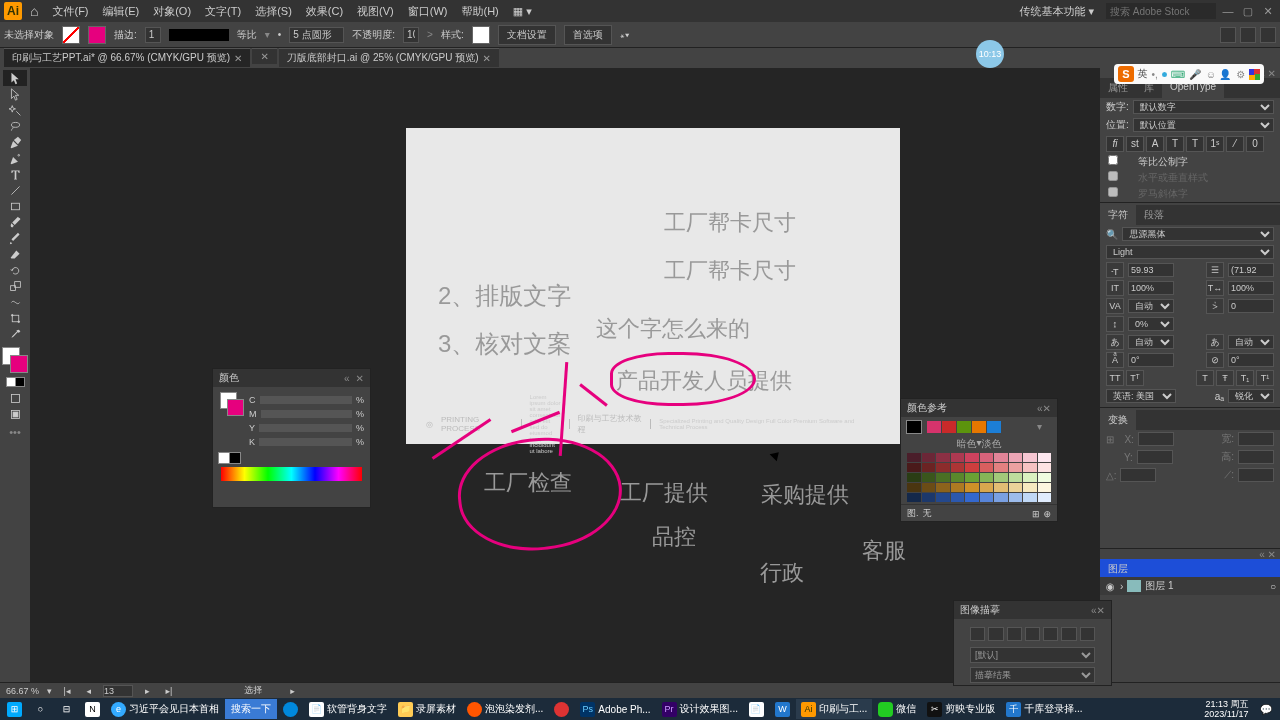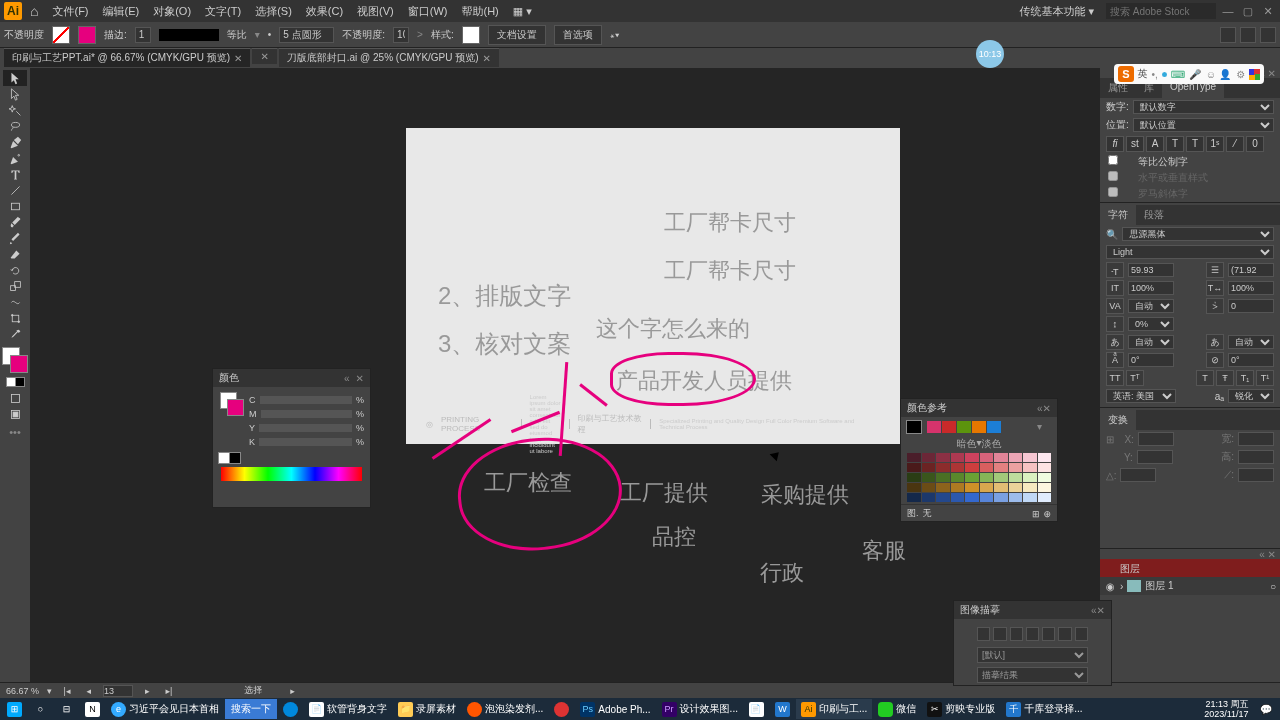--- a/index.html
+++ b/index.html
@@ -75,26 +75,26 @@
 .guidepanel{position:absolute;left:900px;top:398px;width:158px;height:124px;background:#434343;border:1px solid #222;font-size:10px;color:#ccc;z-index:20}
 .guidepanel .hdr{height:18px;background:#333;display:flex;align-items:center;padding:0 6px}
 .guidepanel .sw{display:flex;gap:1px;padding:4px 6px;align-items:center}
 .guidepanel .sw span{width:14px;height:12px}
 .guidepanel .labels{display:flex;justify-content:center;padding:0 8px;font-size:10px;color:#aaa}
 .guidepanel .grid{margin:2px 6px;display:grid;grid-template-columns:repeat(10,1fr);gap:1px}
 .guidepanel .grid span{height:9px}
 .guidepanel .ft{display:flex;align-items:center;gap:4px;padding:2px 6px;font-size:9px;border-top:1px solid #333}
 .tracepanel{position:absolute;left:953px;top:600px;width:159px;height:86px;background:#434343;border:1px solid #222;font-size:10px;color:#ccc;z-index:20}
 .tracepanel .hdr{height:18px;background:#333;display:flex;align-items:center;padding:0 6px}
-.tracepanel .body{padding:4px 23px}
+.tracepanel .body{padding:4px 16px}
 .tracepanel .btns{display:flex;gap:3px;margin:4px 0}
 .tracepanel .btns span{width:16px;height:14px;background:#333;border:1px solid #555}
 .tracepanel select{width:100%;background:#333;border:1px solid #555;color:#999;font-size:9px;height:16px;margin:2px 0}
 .layerpanel{position:absolute;right:0;top:548px;width:180px;background:#434343;border-top:1px solid #222;font-size:10px}
-.layerpanel .hdr{height:18px;background:#7f1d1d;padding:3px 20px;color:#ccc}
+.layerpanel .hdr{height:18px;background:#1d4ed8;padding:3px 8px;color:#ccc}
 .layerpanel .lrow{display:flex;align-items:center;height:18px;padding:0 4px;gap:4px;background:#3a3a3a}
 .layerpanel .eye{width:12px;text-align:center}
 .layerpanel .sq{width:14px;height:12px;background:#8bb}
 .statusbar{position:absolute;bottom:22px;left:0;right:0;height:16px;background:#434343;display:flex;align-items:center;padding:0 6px;gap:8px;font-size:9px;color:#ccc;border-top:1px solid #222}
 .statusbar .sbtn{padding:0 4px}
 .taskbar{position:absolute;bottom:0;left:0;right:0;height:22px;background:#1c2b3a;display:flex;align-items:center;padding:0 2px;gap:1px;font-size:10px;color:#fff}
 .taskbar .tbtn{height:20px;padding:0 5px;display:flex;align-items:center;gap:3px;cursor:pointer;white-space:nowrap;overflow:hidden}
 .taskbar .ticon{width:15px;height:15px;border-radius:2px;display:flex;align-items:center;justify-content:center;font-size:9px;flex-shrink:0}
 .taskbar .search{background:#3a7bd5;color:#fff;padding:0 6px}
 .taskbar .clock{margin-left:auto;text-align:right;font-size:9px;line-height:10px;padding:1px 6px}
@@ -124,21 +124,21 @@
   <div class="right">
     <div class="dd"><span>传统基本功能</span> ▾</div>
     <input class="search" placeholder="搜索 Adobe Stock" style="">
     <div class="winbtn">―</div>
     <div class="winbtn">▢</div>
     <div class="winbtn">✕</div>
   </div>
 </div>
 
 <div class="ctrlbar">
-  <span class="lbl">不透明度</span>
+  <span class="lbl">未选择对象</span>
   <div class="swatch" style="background:linear-gradient(135deg,#fff 45%,red 45%,red 55%,#fff 55%)"></div>
   <div class="swatch mag"></div>
   <span class="lbl">描边:</span>
   <input class="inp" value="1 pt" style="">
   <div class="stroke"></div>
   <span class="lbl">等比</span>
   <span style="color:#888">▾</span>
   <span style="color:#ccc">•</span>
   <input class="inp" style="width: 55px;" value="5 点圆形">
   <span class="lbl">不透明度:</span>

